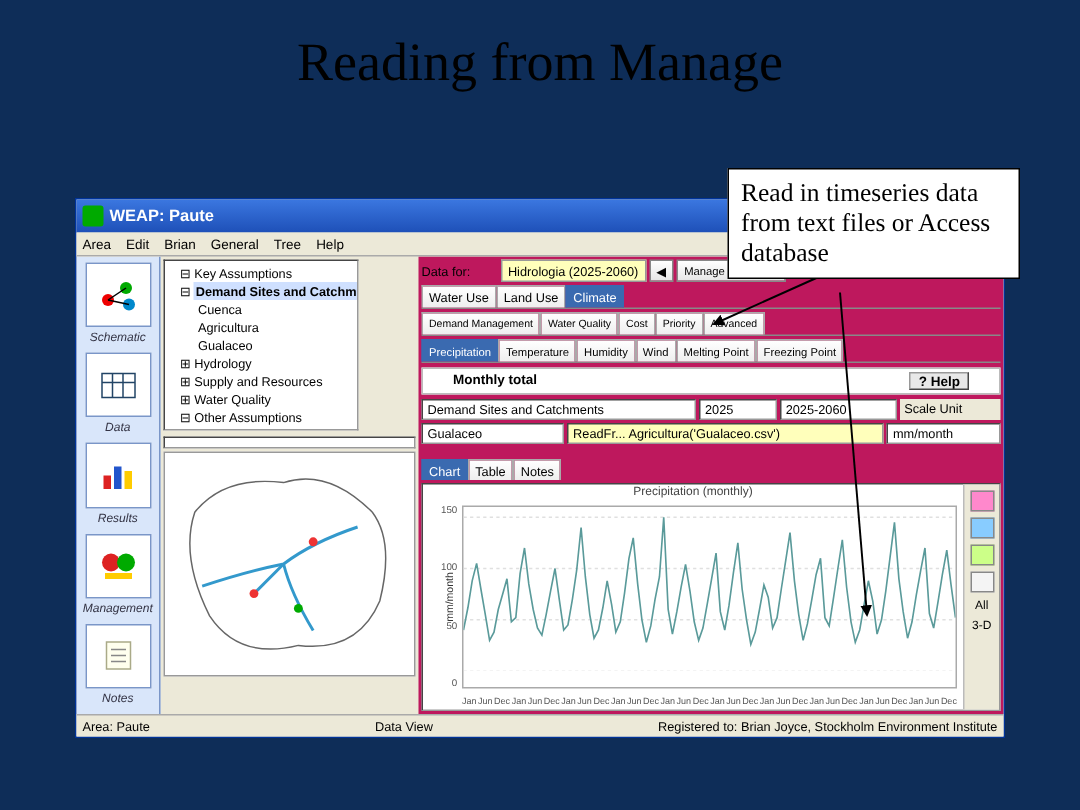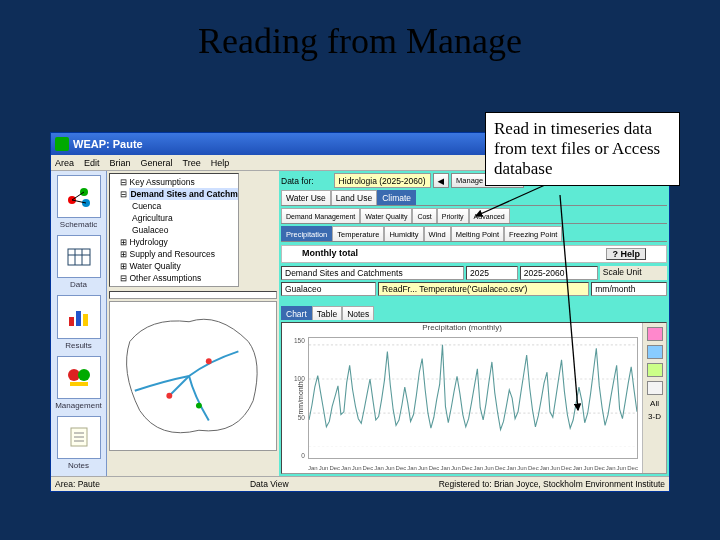--- a/index.html
+++ b/index.html
@@ -10,27 +10,27 @@
   .app-window { position: absolute; left: 50px; top: 132px; width: 620px; height: 360px; background: #ece9d8; border: 1px solid #003399; display: flex; flex-direction: column; font-size: 9px; }
   .titlebar { display: flex; align-items: center; height: 22px; background: linear-gradient(#3b77e0,#1e50b8); color: #fff; padding: 0 4px; font-weight: bold; font-size: 11px; }
   .titlebar .ico { width: 14px; height: 14px; background: #0a0; margin-right: 4px; border-radius: 2px; }
   .titlebar .spacer { flex: 1; }
   .winbtn { width: 18px; height: 16px; background: linear-gradient(#6fa0f0,#2a60c0); border: 1px solid #1a3a80; margin-left: 2px; text-align: center; font-size: 10px; line-height: 14px; color: #fff; }
   .winbtn.close { background: linear-gradient(#f07040,#c03010); border-color: #802010; }
   .menubar { display: flex; height: 16px; background: #ece9d8; border-bottom: 1px solid #aaa; padding: 0 4px; font-size: 9px; align-items: center; gap: 10px; }
   .appbody { flex: 1; display: flex; overflow: hidden; }
   .leftnav { width: 56px; background: #d9e6fa; border-right: 1px solid #7a96c8; display: flex; flex-direction: column; align-items: center; padding-top: 4px; }
   .navbtn { width: 44px; height: 44px; background: #fff; border: 1px solid #7a96c8; margin-bottom: 2px; display: flex; align-items: center; justify-content: center; font-size: 8px; flex-direction: column; }
-  .navlbl { font-size: 8px; color: #334; margin-bottom: 6px; text-align: right; }
+  .navlbl { font-size: 8px; color: #334; margin-bottom: 6px; text-align: right; font-style: italic; }
   .tree { width: 130px; background: #fff; border: 1px inset #999; margin: 2px; font-size: 8.5px; padding: 2px; overflow: hidden; line-height: 12px; }
   .tree .item { white-space: nowrap; }
   .tree .ind1 { padding-left: 8px; }
   .tree .ind2 { padding-left: 20px; }
   .tree .boxed { font-weight: bold; background: #cfe0ff; display: inline-block; padding: 0 1px; }
-  .right { flex: 1; display: flex; flex-direction: column; padding: 2px; gap: 2px; background: #5eead4; }
+  .right { flex: 1; display: flex; flex-direction: column; padding: 2px; gap: 2px; background: #be185d; }
   .row { display: flex; gap: 2px; align-items: center; }
   .row label { font-size: 8.5px; }
   .drop, .btn, .tab { background: #fff; border: 1px solid #999; font-size: 8.5px; padding: 1px 4px; display: inline-flex; align-items: center; height: 15px; }
   .btn { background: linear-gradient(#fff,#e6e6e6); border: 1px solid #888; }
   .tab { background: linear-gradient(#fff,#eee); border: 1px solid #aaa; border-bottom: none; }
   .tab.active { background: #3a6ab0; color: #fff; border-color: #3a6ab0; }
   .tabbar { display: flex; gap: 0; border-bottom: 1px solid #888; }
   .helprow { display: flex; justify-content: space-between; background: #fff; border: 1px solid #bbb; padding: 2px 20px; font-size: 9px; margin: 1px 0; }
   .helpbtn { border: 1px outset #999; padding: 0 5px; font-weight: bold; background: #e8e8e8; }
   .drops { display: flex; gap: 2px; }
@@ -194,21 +194,21 @@
         <span class="helpbtn">?  Help</span>
       </div>
       <div class="drops">
         <span class="box" style="flex:2">Demand Sites and Catchments</span>
         <span class="box" style="flex:0.5">2025</span>
         <span class="box" style="flex:0.8">2025-2060</span>
         <span class="box" style="flex:0.7;background:#ece9d8;border:none">Scale  Unit</span>
       </div>
       <div class="drops">
         <span class="box" style="flex:0.9">Gualaceo</span>
-        <span class="box" style="flex:2.1;background:#ffb">ReadFr... <span>Temperature('Gualaceo.csv')</span></span>
+        <span class="box" style="flex:2.1;background:#ffb">ReadFr... <span>Agricultura('Gualaceo.csv')</span></span>
         <span class="box" style="flex:0.7">mm/month</span>
       </div>
       <div style="height:6px"></div>
       <div class="btmtabs">
         <span class="tab active">Chart</span>
         <span class="tab">Table</span>
         <span class="tab">Notes</span>
       </div>
       <div class="chartarea">
         <div class="plot">

